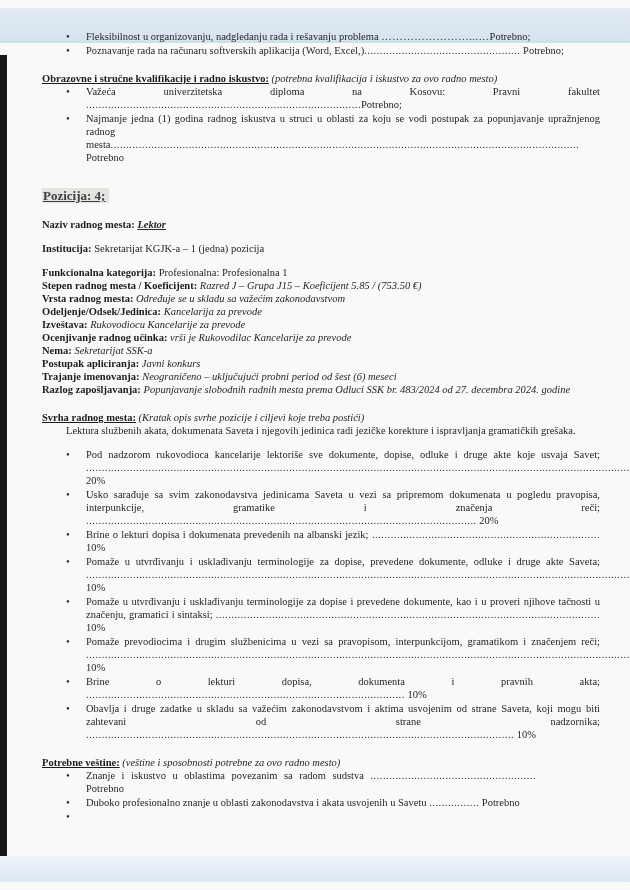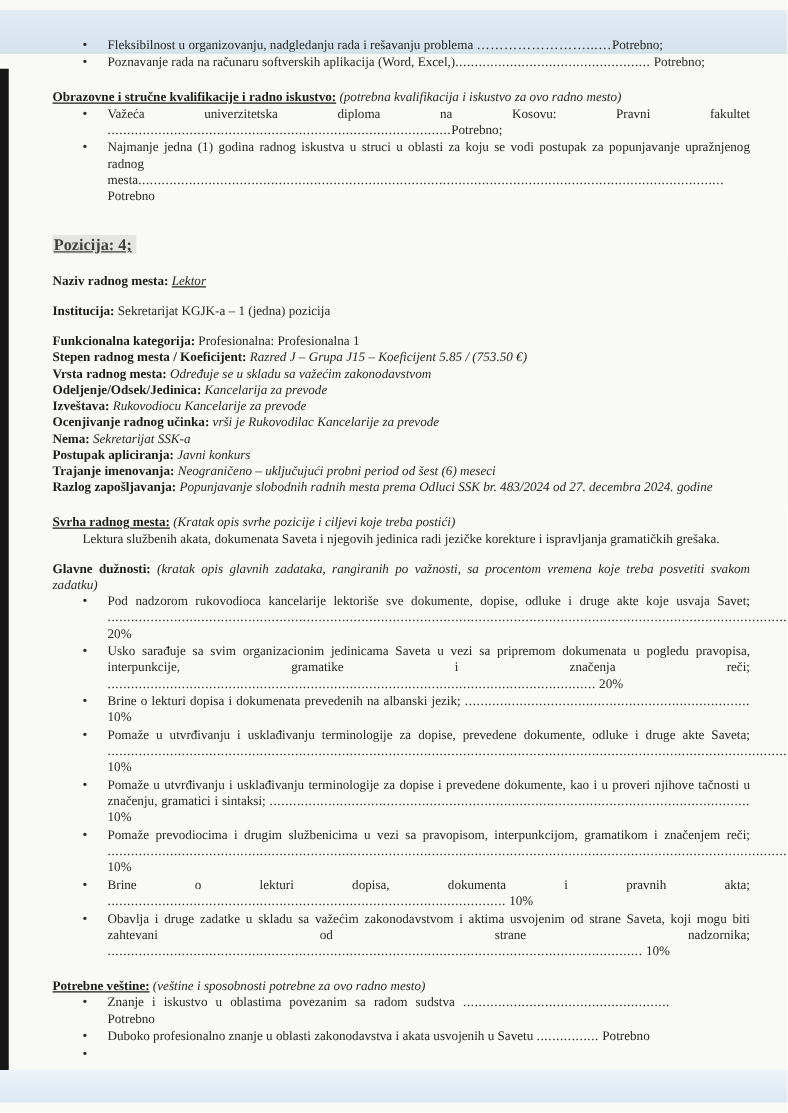--- a/index.html
+++ b/index.html
@@ -78,21 +78,21 @@
         <li><span>Najmanje jedna (1) godina radnog iskustva u struci u oblasti za koju se vodi postupak za popunjavanje upražnjenog radnog mesta</span><span class="dots">......................................................................................................................................................</span><span class="b-val">Potrebno</span></li>
       </ul>
     </div>
 
     <div class="gap-l">
       <span class="pos-head">Pozicija: 4;</span>
     </div>
 
     <p class="field-line gap-m">
       <span class="f-label">Naziv radnog mesta:</span>
-      <span style="font-weight:normal;font-style:italic;text-decoration:underline;text-align:center;">Lektor</span>
+      <span style="font-weight:bold;font-style:italic;text-decoration:underline;text-align:center;">Lektor</span>
     </p>
     <p class="field-line gap-s">
       <span class="f-label">Institucija:</span>
       <span>Sekretarijat KGJK-a – 1 (jedna) pozicija</span>
     </p>
 
     <div class="gap-s tight">
       <p class="field-line"><span class="f-label">Funkcionalna kategorija:</span> <span class="f-value">Profesionalna: Profesionalna 1</span></p>
       <p class="field-line iv"><span class="f-label">Stepen radnog mesta / Koeficijent:</span> <span class="f-value">Razred J – Grupa J15 – Koeficijent 5.85 / (753.50 €)</span></p>
       <p class="field-line iv"><span class="f-label">Vrsta radnog mesta:</span> <span class="f-value">Određuje se u skladu sa važećim zakonodavstvom</span></p>
@@ -107,27 +107,23 @@
 
     <div class="gap-m">
       <div>
         <span class="sec-head">Svrha radnog mesta:</span>
         <span class="note">(Kratak opis svrhe pozicije i ciljevi koje treba postići)</span>
       </div>
       <div style="text-align:justify;margin-left:24px;">Lektura službenih akata, dokumenata Saveta i njegovih jedinica radi jezičke korekture i ispravljanja gramatičkih grešaka.</div>
     </div>
 
     <div class="gap-s">
-      <div style="text-align:justify;">
-        <span class="sec-head nou">Glavne dužnosti:</span>
-        <span class="note">(kratak opis glavnih zadataka, rangiranih po važnosti, sa procentom vremena koje treba posvetiti svakom zadatku)</span>
-      </div>
       <ul class="duty-list">
         <li><span>Pod nadzorom rukovodioca kancelarije lektoriše sve dokumente, dopise, odluke i druge akte koje usvaja Savet;</span> <span class="dots">.........................................................................................................................................................................................</span> <span class="b-val">20%</span></li>
-        <li><span>Usko sarađuje sa svim organizacionim jedinicama Saveta u vezi sa pripremom dokumenata u pogledu pravopisa, interpunkcije, gramatike i značenja reči;</span> <span class="dots">.............................................................................................................................</span> <span class="b-val">20%</span></li>
+        <li><span>Usko sarađuje sa svim zakonodavstva jedinicama Saveta u vezi sa pripremom dokumenata u pogledu pravopisa, interpunkcije, gramatike i značenja reči;</span> <span class="dots">.............................................................................................................................</span> <span class="b-val">20%</span></li>
         <li><span>Brine o lekturi dopisa i dokumenata prevedenih na albanski jezik;</span> <span class="dots">.........................................................................</span> <span class="b-val">10%</span></li>
         <li><span>Pomaže u utvrđivanju i usklađivanju terminologije za dopise, prevedene dokumente, odluke i druge akte Saveta;</span> <span class="dots">.........................................................................................................................................................................................</span> <span class="b-val">10%</span></li>
         <li><span>Pomaže u utvrđivanju i usklađivanju terminologije za dopise i prevedene dokumente, kao i u proveri njihove tačnosti u značenju, gramatici i sintaksi;</span> <span class="dots">...........................................................................................................................</span> <span class="b-val">10%</span></li>
         <li><span>Pomaže prevodiocima i drugim službenicima u vezi sa pravopisom, interpunkcijom, gramatikom i značenjem reči;</span> <span class="dots">.........................................................................................................................................................................................</span> <span class="b-val">10%</span></li>
         <li><span>Brine o lekturi dopisa, dokumenta i pravnih akta;</span> <span class="dots">......................................................................................................</span> <span class="b-val">10%</span></li>
         <li><span>Obavlja i druge zadatke u skladu sa važećim zakonodavstvom i aktima usvojenim od strane Saveta, koji mogu biti zahtevani od strane nadzornika;</span> <span class="dots">.........................................................................................................................................</span> <span class="b-val">10%</span></li>
       </ul>
     </div>
 
 

